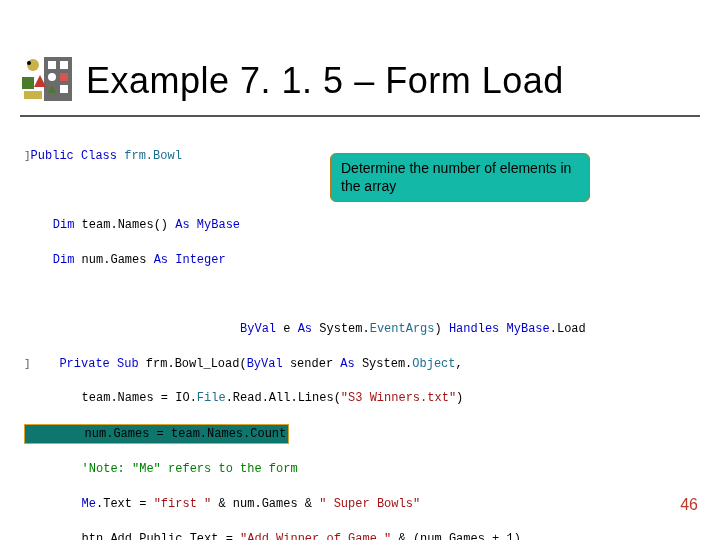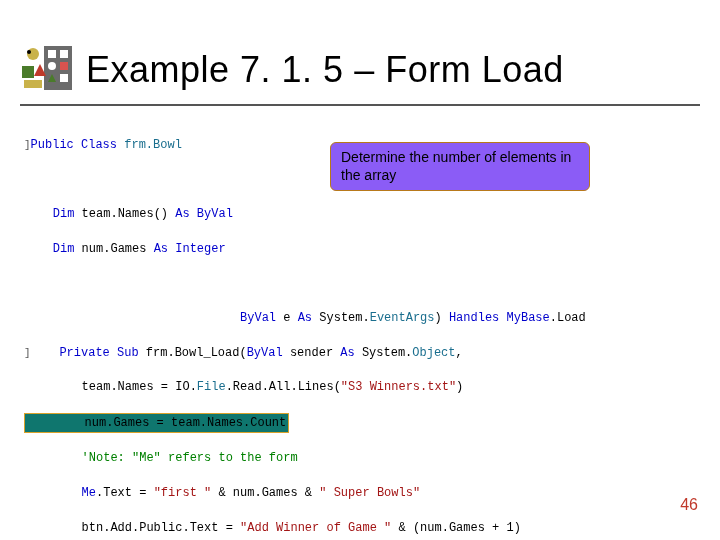--- a/index.html
+++ b/index.html
@@ -7,21 +7,21 @@
     width: 720px;
     height: 540px;
     background: #fff;
     font-family: Arial, Helvetica, sans-serif;
     position: relative;
     overflow: hidden;
   }
   .slide {
     width: 100%;
     height: 100%;
-    padding: 44px 20px 20px 20px;
+    padding: 55px 20px 20px 20px;
     position: relative;
   }
   .header {
     display: flex;
     align-items: center;
     gap: 12px;
     border-bottom: 2px solid #555;
     padding-bottom: 8px;
     margin-bottom: 10px;
   }
@@ -51,21 +51,21 @@
     display: inline-block;
     border: 1px solid #d9a22b;
     background: #0f766e;
     padding: 0 2px;
   }
   .callout {
     position: absolute;
     top: 26px;
     left: 310px;
     width: 260px;
-    background: #8b5cf6;
+    background: #14b8a6;
     border: 1px solid #b8791a;
     border-radius: 6px;
     padding: 6px 10px;
     font-family: Arial, sans-serif;
     font-size: 14px;
     color: #000;
     line-height: 1.25;
     z-index: 5;
   }
   .open-brk {
@@ -104,21 +104,21 @@
     </div>
     <h1 class="title">Example 7. 1. 5 – Form Load</h1>
   </div>
 
   <div class="code-area">
 
     <div class="callout">Determine the number of elements in the array</div>
 
     <div class="code-line"><span class="open-brk">]</span><span class="kw">Public Class</span><span class="cls"> frm.Bowl</span></div>
     <div class="code-line">&nbsp;</div>
-    <div class="code-line"><span class="kw">    Dim</span><span> team.Names() </span><span class="kw">As ByVal</span></div>
+    <div class="code-line"><span class="kw">    Dim</span><span> team.Names() </span><span class="kw">As MyBase</span></div>
     <div class="code-line"><span class="kw">    Dim</span><span> num.Games </span><span class="kw">As Integer</span></div>
     <div class="code-line">&nbsp;</div>
     <div class="code-line"><span>                              </span><span class="kw">ByVal</span><span> e </span><span class="kw">As</span><span> System.</span><span class="cls">EventArgs</span><span>) </span><span class="kw">Handles</span><span> </span><span class="kw">MyBase</span><span>.Load</span></div>
     <div class="code-line"><span class="open-brk">]</span><span class="kw">    Private Sub</span><span> frm.Bowl_Load(</span><span class="kw">ByVal</span><span> sender </span><span class="kw">As</span><span> System.</span><span class="cls">Object</span><span>,</span></div>
     <div class="code-line"><span>        team.Names = IO.</span><span class="cls">File</span><span>.Read.All.Lines(</span><span class="str">"S3 Winners.txt"</span><span>)</span></div>
     <div class="code-line"><span class="highlight-row">        num.Games = team.Names.Count</span></div>
     <div class="code-line"><span class="cmt">        'Note: "Me" refers to the form</span></div>
     <div class="code-line"><span>        </span><span class="kw">Me</span><span>.Text = </span><span class="str">"first "</span><span> &amp; num.Games &amp; </span><span class="str">" Super Bowls"</span></div>
     <div class="code-line"><span>        btn.Add.Public.Text = </span><span class="str">"Add Winner of Game "</span><span> &amp; (num.Games + 1)</span></div>
     <div class="code-line"><span class="kw">    End Sub</span></div>

